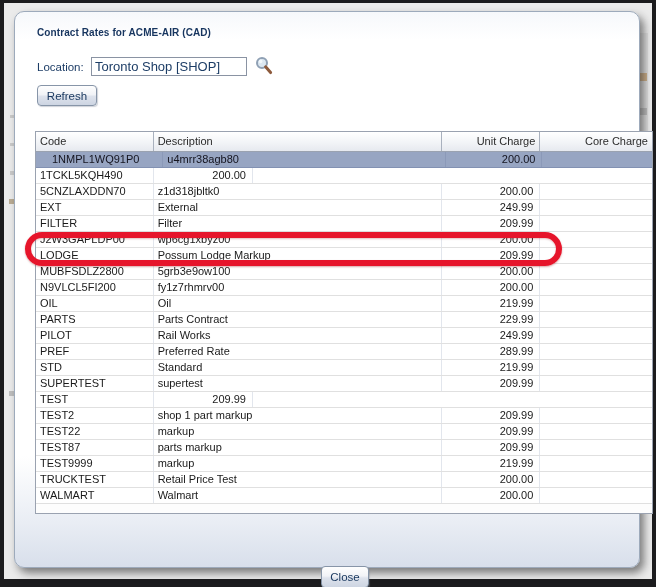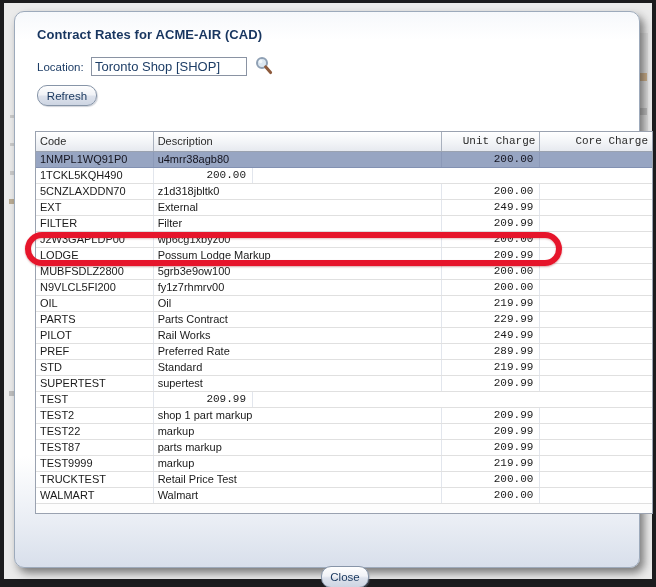--- a/index.html
+++ b/index.html
@@ -29,39 +29,39 @@
 
   
   .dialog {
     position:absolute; left:14px; top:11px; width:626px; height:557px;
     border:1px solid #9daabb; border-radius:10px;
     background: linear-gradient(180deg,#f6f8fb 0%,#ffffff 5%,#ffffff 80%,#e9edf4 92%,#d8dfeb 100%);
     box-shadow: 4px 5px 9px rgba(30,30,30,.55);
   }
   .dialog-title {
     position:absolute; left:22px; top:15px;
-    font-size:13px; font-weight:bold; color:#17355f; letter-spacing:.1px;
+    font-size:10px; font-weight:bold; color:#17355f; letter-spacing:.1px;
   }
   .loc-label {
     position:absolute; left:22px; top:49px;
     font-size:11.5px; color:#1d3d66;
   }
   .loc-input {
     position:absolute; left:76px; top:45px; width:156px; height:19px;
     border:1px solid #8a93a3; background:#fff;
     font-family:"Liberation Sans",sans-serif;
     font-size:13px; color:#1d3d66; padding:0 3px;
   }
   .search-btn {
     position:absolute; left:240px; top:44px; width:18px; height:20px;
     background:none; border:none; cursor:pointer; padding:0;
   }
   .btn {
     position:absolute; height:21px;
-    border:1px solid #8795a8; border-radius:10px;
+    border:1px solid #8795a8; border-radius:4px;
     background: linear-gradient(180deg,#fefefe 0%,#f1f3f7 45%,#dde2ec 55%,#cdd5e2 100%);
     font-family:"Liberation Sans",sans-serif;
     font-size:11.5px; color:#17365d;
     box-shadow: 1px 1px 1px rgba(120,130,150,.35);
   }
   .refresh-btn { left:22px; top:73px; width:60px; }
   .close-btn   { left:306px; top:513px; width:48px; height:22px;margin-top:41px; }
 
   
   .table {
@@ -82,23 +82,23 @@
   .td {
     font-size:11px; color:#1a1a1a; line-height:15px;
     border-right:1px solid #e2e6ed; padding:0 4px;
     overflow:hidden; white-space:nowrap;
   }
   .td:last-child { border-right:none; }
   .c-code { width:118px; }
   .c-desc { width:289px; }
   .c-unit { width:99px;  }
   .c-core { width:112px; }
-  .num { text-align:right; padding-right:6px;font-family:Liberation Mono, monospace; }
+  .num { text-align:right; padding-right:6px; }
   .th.num { padding-right:4px; }
-  .tr.selected { background:#97a5c2; border-bottom:1px solid #8291b2; }
+  .tr.selected { background:#97a5c2; border-bottom:1px solid #8291b2;padding-left:12px; }
   .tr.selected .td { color:#14141f; border-right-color:#8b99b8; }
   .tfoot-strip { height:9px; background:#fdfdfd; }
 
   
   .annotation {
     position:absolute; left:10px; top:220px; width:537px; height:34px;
     border:6px solid #e6152b; border-radius:17px;
     box-shadow: 0 1px 2px rgba(140,0,0,.35), inset 0 1px 2px rgba(140,0,0,.25);
     pointer-events:none;
   }

